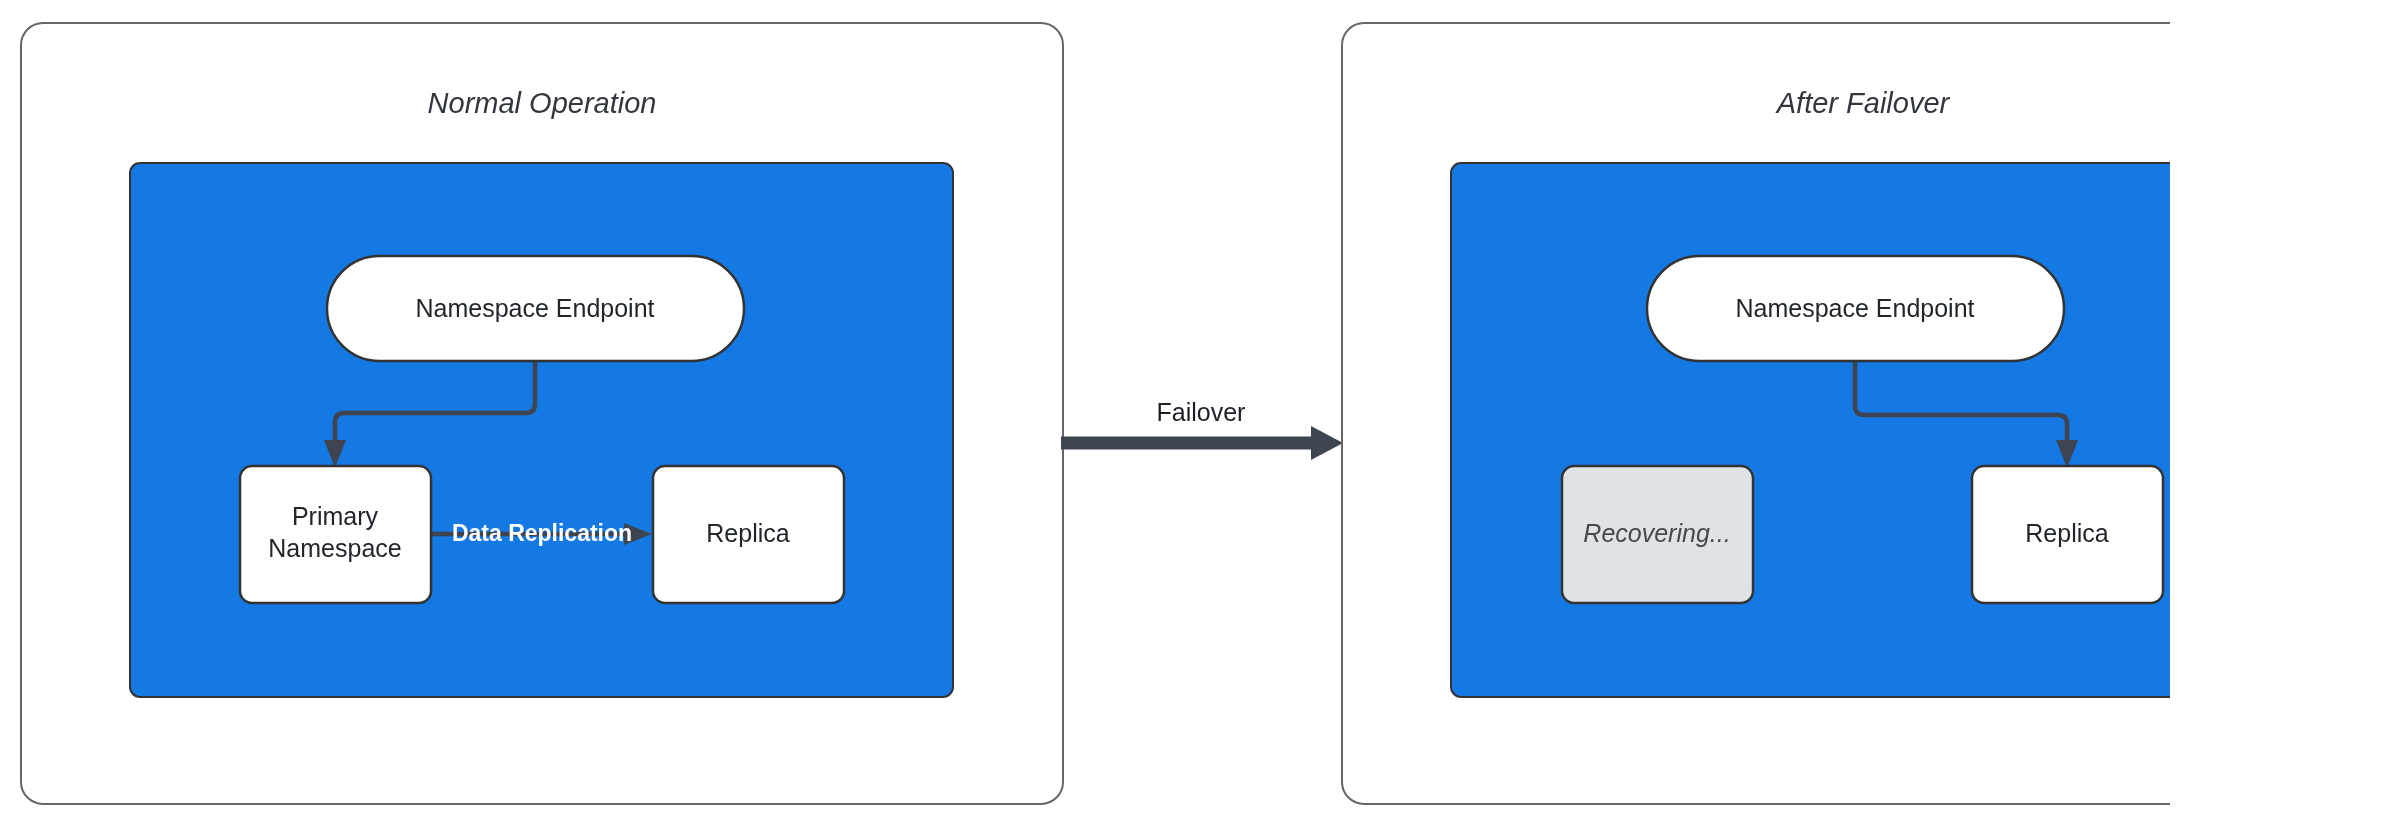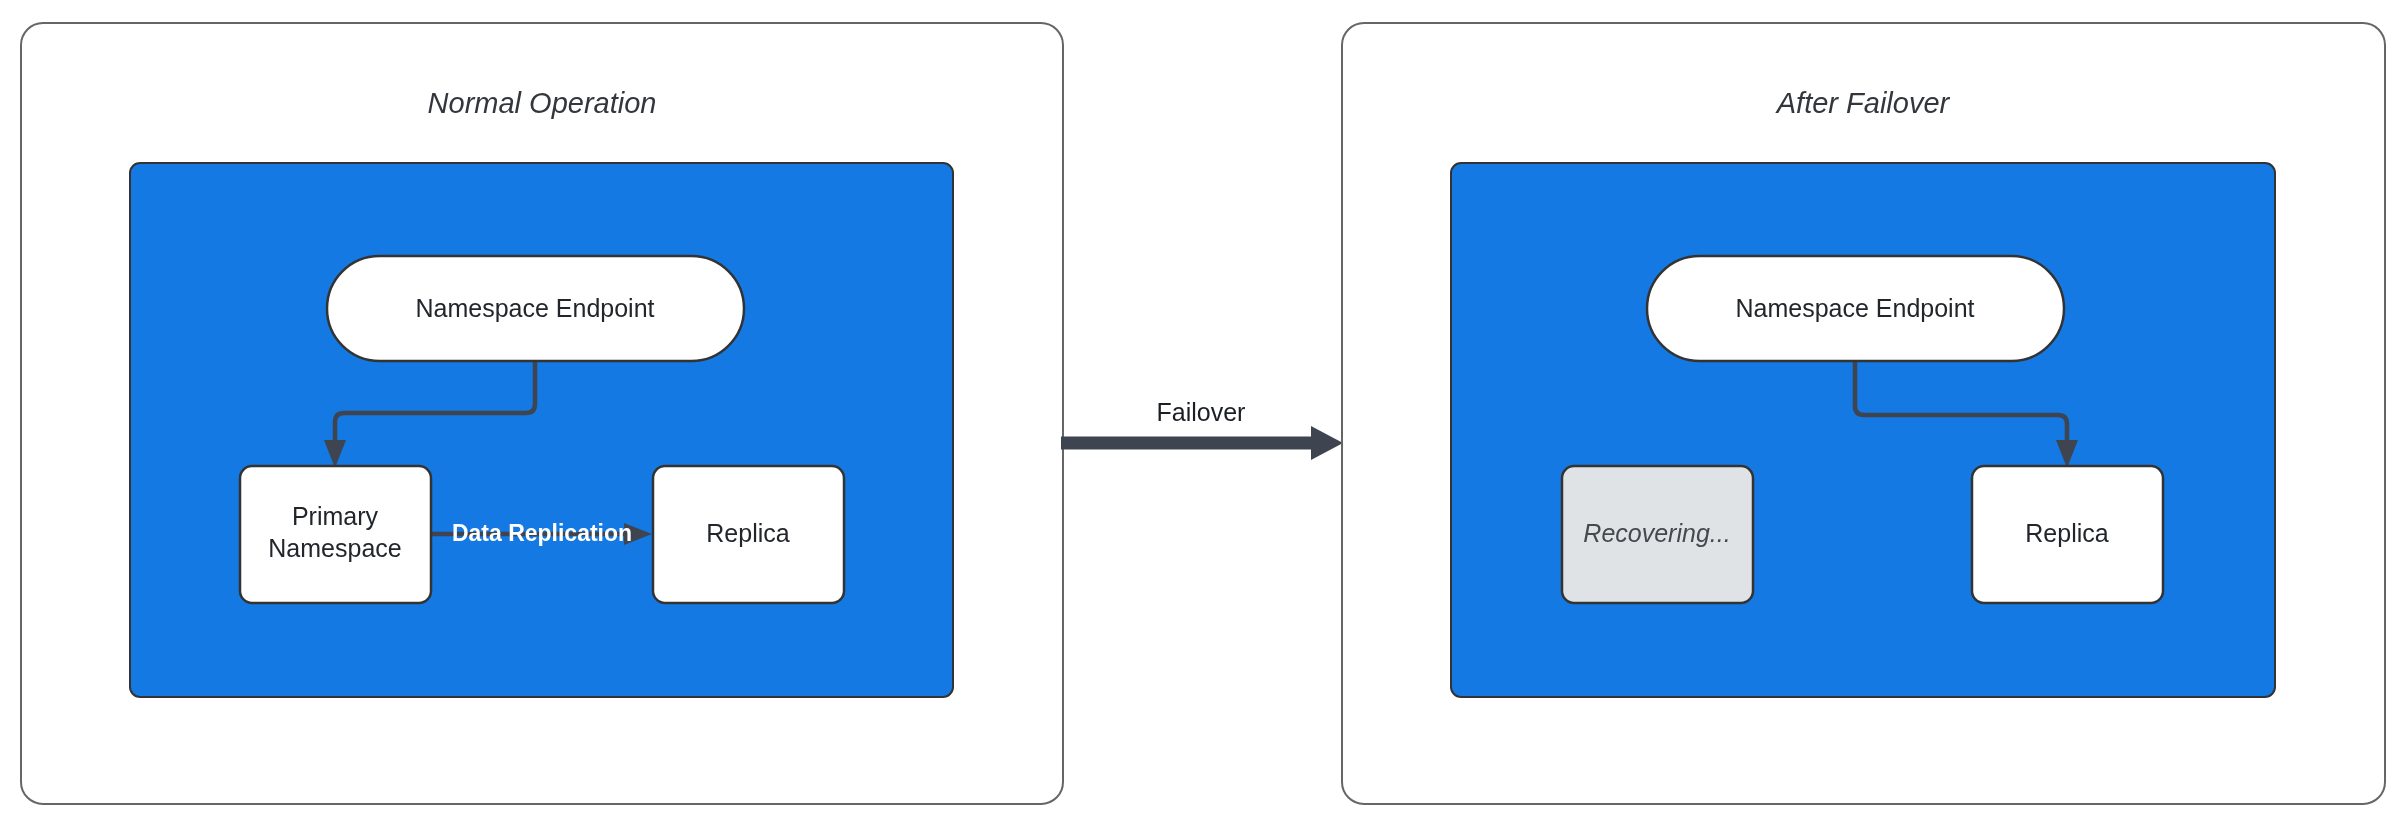--- a/index.html
+++ b/index.html
@@ -5,21 +5,21 @@
   html, body {
     margin: 0;
     padding: 0;
     background: #ffffff;
   }
   body {
     font-family: "Liberation Sans", sans-serif;
   }
   #stage {
     position: relative;
-    width: 2407px;
+    width: 2170px;
     height: 828px;
     background: #ffffff;
     overflow: hidden;
   }
   #diagram-svg {
     position: absolute;
     left: 0;
     top: 0;
     width: 2407px;
     height: 828px;

